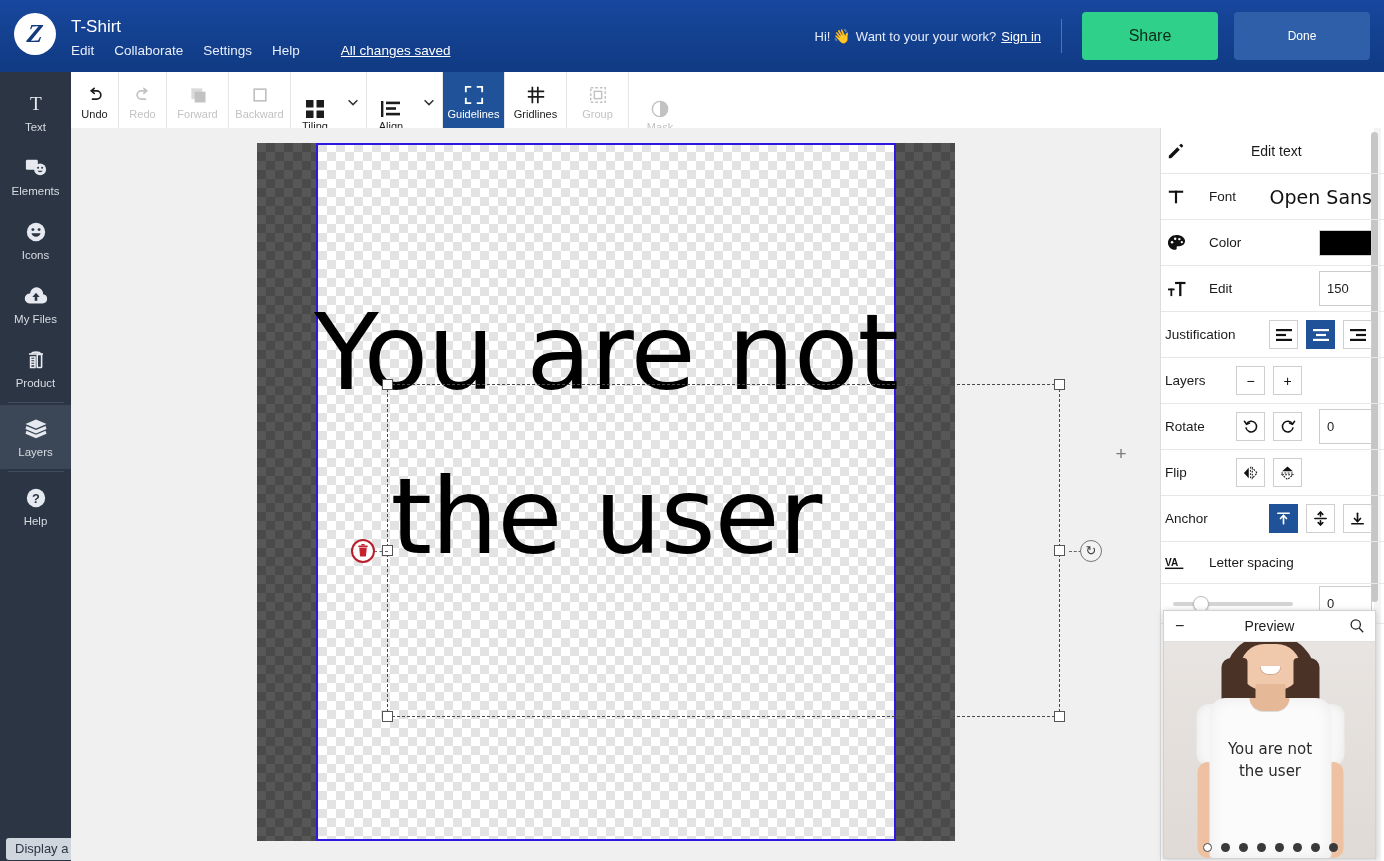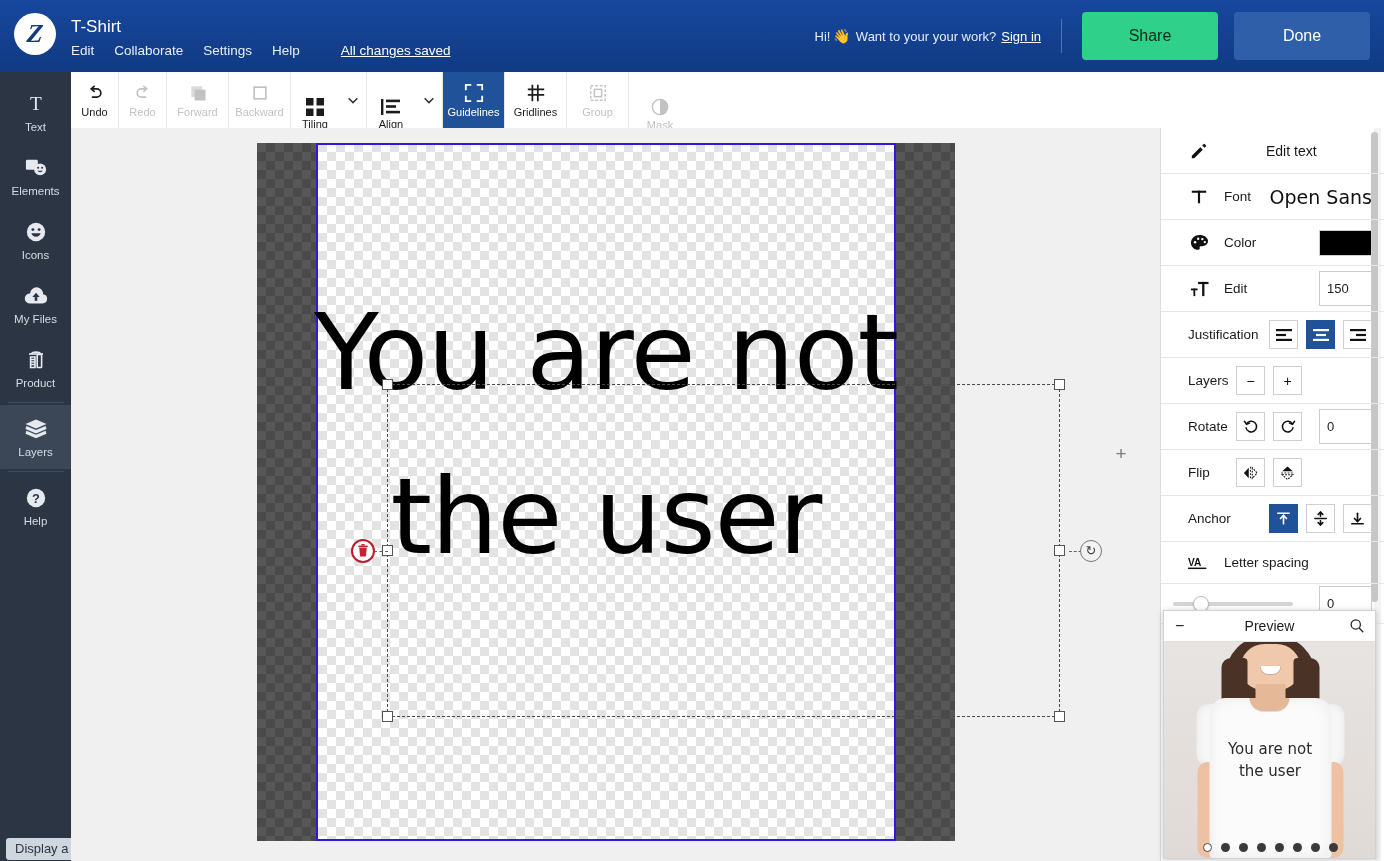--- a/index.html
+++ b/index.html
@@ -52,21 +52,21 @@
   .signin-msg .wave { font-size: 14px; margin: 0 5px 0 3px; }
   .signin-msg a { color: #ffffff; text-decoration: underline; }
   .btn-share {
     margin-left: 20px; width: 136px; height: 48px; border-radius: 4px;
     background: #2ed08a; color: #0d2b18; font-size: 16px;
     display: flex; align-items: center; justify-content: center; cursor: pointer;
     border: none;
   }
   .btn-done {
     margin-left: 16px; width: 136px; height: 48px; border-radius: 4px;
-    background: #2f5fa8; color: #ffffff; font-size: 16px;
+    background: #2f5fa8; color: #ffffff; font-size: 12px;
     display: flex; align-items: center; justify-content: center; cursor: pointer;
     border: none;
   }
 
   
   .rail {
     position: absolute; left: 0; top: 72px; width: 71px; height: 789px;
     background: #2b3543; display: flex; flex-direction: column; align-items: center;
     padding-top: 8px;
   }
@@ -86,21 +86,21 @@
     color: #e6eaf0; font-size: 13px;
   }
   .tooltip-menu {
     position: absolute; left: 6px; top: 838px; background: #cfd6dd; color: #2b3543;
     font-size: 13px; padding: 3px 9px 4px; border-radius: 3px; white-space: nowrap;
   }
 
   
   .toolbar {
     position: absolute; left: 71px; top: 72px; width: 1313px; height: 63px;
-    background: #ffffff; border-bottom: 7px solid #a16207;
+    background: #ffffff; border-bottom: 3px solid #a16207;
     display: flex; align-items: stretch;
   }
   .tb-item {
     width: 48px; display: flex; flex-direction: column; align-items: center;
     justify-content: center; gap: 3px; cursor: pointer; color: #1c1c1c;
     border-right: 1px solid #e6e6e6; position: relative;
   }
   .tb-item.wide { width: 62px; }
   .tb-item.nosep { border-right: none; margin-top: 27px; }
   .tb-item .tglyph { height: 22px; display: flex; align-items: center; justify-content: center; }
@@ -190,21 +190,21 @@
     color: #7c7c7c; font-size: 19px; line-height: 14px; text-align: center;
   }
 
   
   .panel {
     position: absolute; right: 0; top: 128px; width: 224px; height: 733px;
     background: #ffffff; border-left: 1px solid #dcdcdc;
   }
   .prow {
     height: 46px; border-bottom: 1px solid #e7e7e7; display: flex;
-    align-items: center; padding: 0 27px; gap: 14px; position: relative;
+    align-items: center; padding: 0 4px; gap: 22px; position: relative;
   }
   .prow .picon { width: 22px; display: flex; align-items: center; justify-content: center; color: #111; }
   .prow .plabel { font-size: 13.5px; color: #1a1a1a; }
   .prow-head { justify-content: flex-start; }
   .prow-head .ptitle { font-size: 14px; color: #1a1a1a; margin-left: 42px; }
   .font-val {
     position: absolute; right: 12px; font-size: 19px; color: #111;
     font-family: "DejaVu Sans", sans-serif;
   }
   .swatch {

